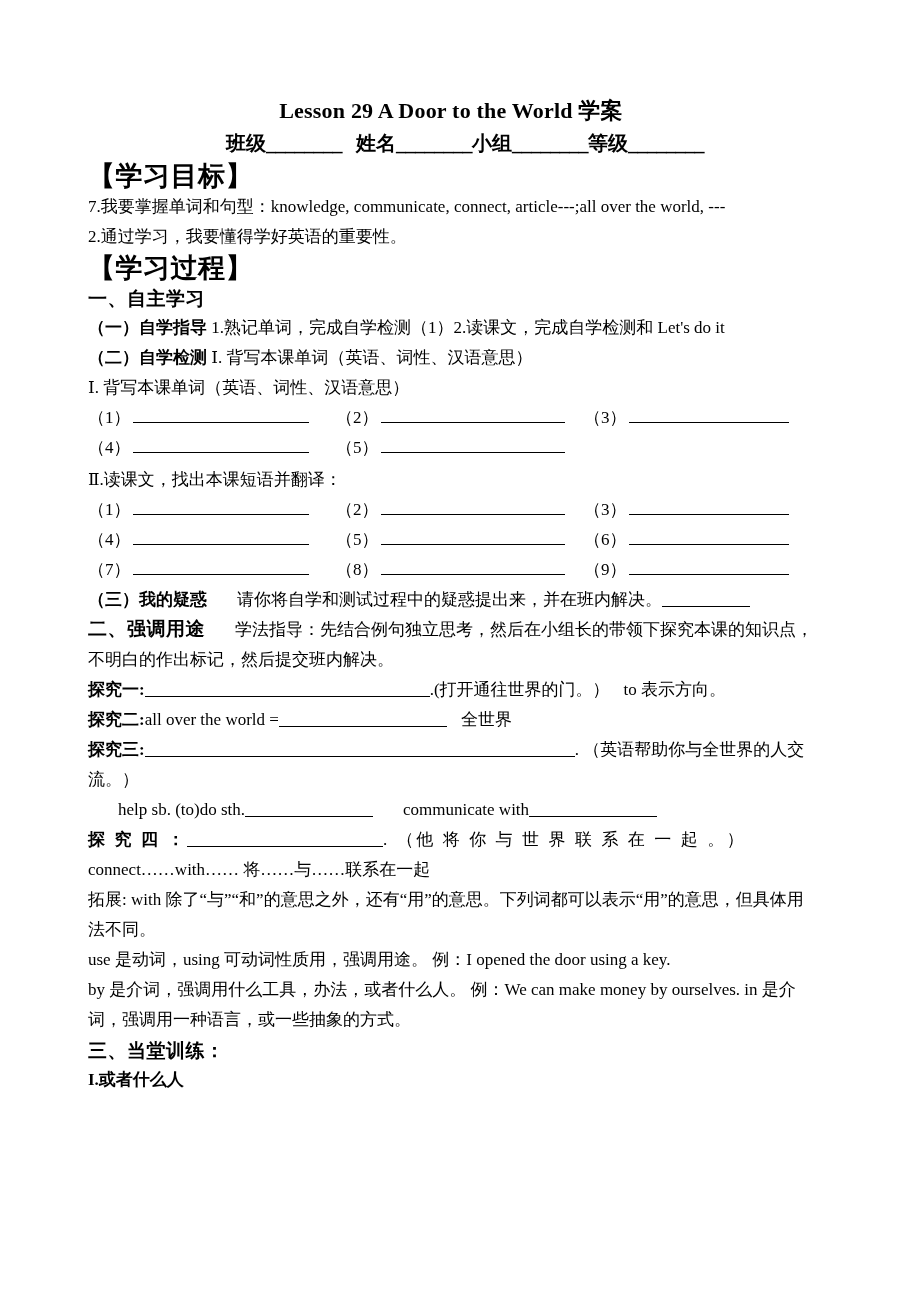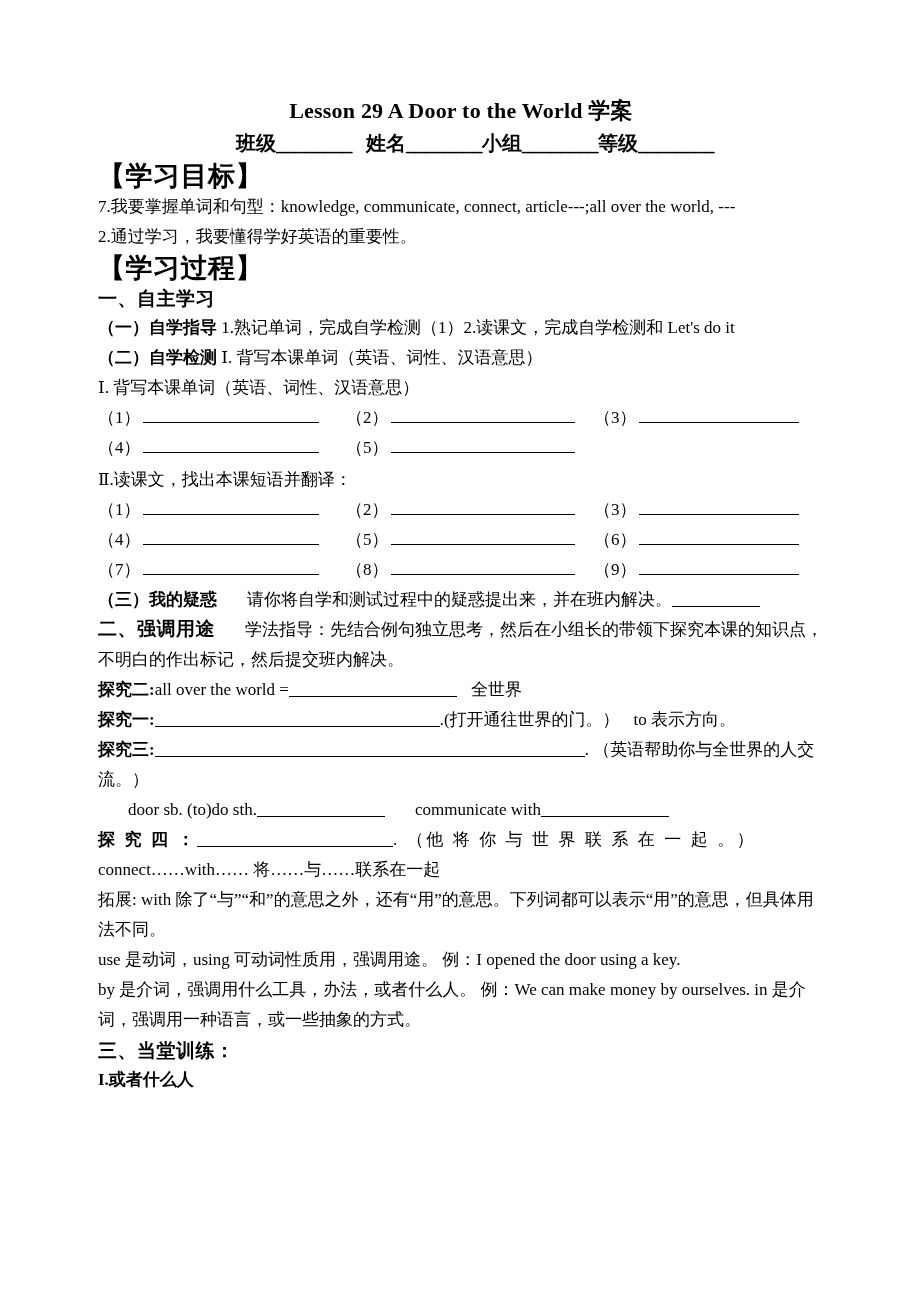--- a/index.html
+++ b/index.html
@@ -17,21 +17,21 @@
   .page {
     position: relative;
     width: 920px;
     height: 1302px;
     box-sizing: border-box;
     padding: 0;
     overflow: hidden;
   }
   .content {
     position: absolute;
-    left: 98px;
+    left: 88px;
     top: 96px;
     width: 726px;
   }
 
   
   .doc-title {
     text-align: center;
     font-weight: bold;
     font-size: 22px;
     line-height: 30px;
@@ -236,32 +236,32 @@
 
     <div class="p">
       <span class="sub-head-bold">（三）我的疑惑</span><span class="gap-md"></span><span>请你将自学和测试过程中的疑惑提出来，并在班内解决。</span><span class="blank b-sm"></span>
     </div>
 
     <div class="p-wrap">
       <span class="num-head" style="display:inline">二、强调用途</span><span class="gap-md"></span><span>学法指导：先结合例句独立思考，然后在小组长的带领下探究本课的知识点，不明白的作出标记，然后提交班内解决。</span>
     </div>
 
     <div class="p">
+      <span class="sub-head-bold">探究一:</span><span class="blank b-xxl"></span><span>.(打开通往世界的门。）</span><span class="gap-sm"></span><span>to 表示方向。</span>
+    </div>
+
+    <div class="p">
       <span class="sub-head-bold">探究二:</span><span>all over the world =</span><span class="blank b-lg"></span><span class="gap-sm"></span><span>全世界</span>
-    </div>
-
-    <div class="p">
-      <span class="sub-head-bold">探究一:</span><span class="blank b-xxl"></span><span>.(打开通往世界的门。）</span><span class="gap-sm"></span><span>to 表示方向。</span>
     </div>
 
     <div class="p-wrap">
       <span class="sub-head-bold">探究三:</span><span class="blank b-huge"></span><span>. （英语帮助你与全世界的人交流。）</span>
     </div>
     <div class="p">
-      <span class="gap-md"></span><span>door sb. (to)do sth.</span><span class="blank b-md"></span><span class="gap-md"></span><span>communicate  with</span><span class="blank b-md"></span>
+      <span class="gap-md"></span><span>help sb. (to)do sth.</span><span class="blank b-md"></span><span class="gap-md"></span><span>communicate  with</span><span class="blank b-md"></span>
     </div>
 
     <div class="p">
       <span class="sub-head-bold spaced-light">探 究 四 ：</span><span class="blank b-xl"></span><span class="spaced-light">. （他 将 你 与 世 界 联 系 在 一 起 。）</span>
     </div>
     <div class="p">connect……with…… 将……与……联系在一起</div>
 
     <div class="p-wrap">拓展: with 除了“与”“和”的意思之外，还有“用”的意思。下列词都可以表示“用”的意思，但具体用法不同。</div>
     <div class="p">use 是动词，using 可动词性质用，强调用途。    例：I opened the door using a key.</div>
     <div class="p-wrap">by 是介词，强调用什么工具，办法，或者什么人。    例：We can make money by ourselves.   in 是介词，强调用一种语言，或一些抽象的方式。</div>

